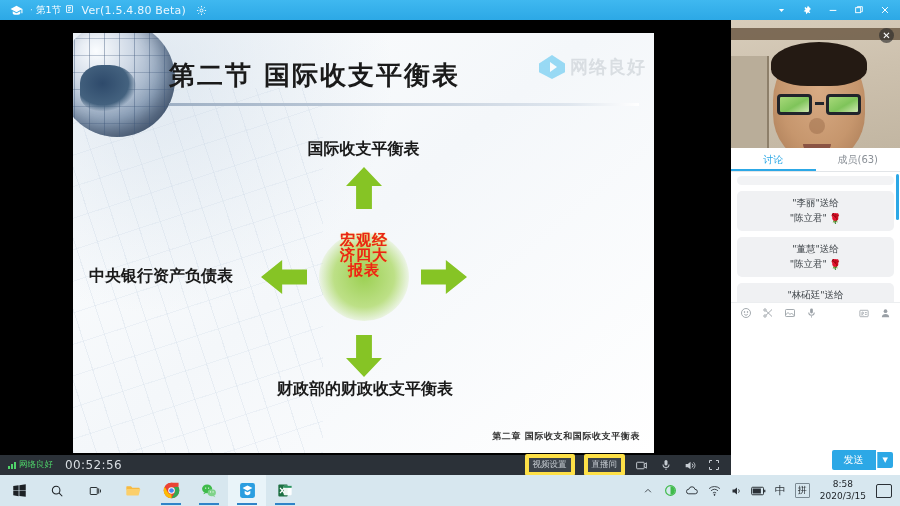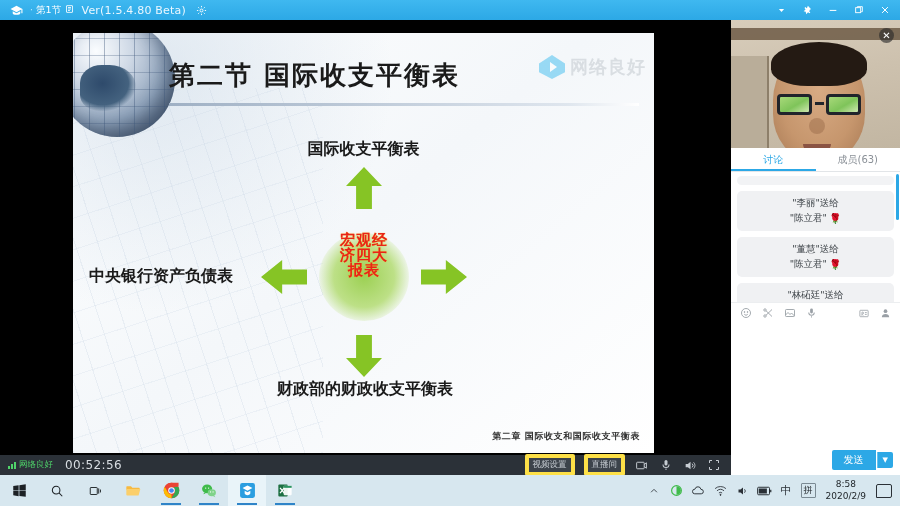--- a/index.html
+++ b/index.html
@@ -610,19 +610,19 @@
         <svg width="16" height="10" viewBox="0 0 24 14">
           <rect x="1" y="1" width="19" height="12" rx="1.6" fill="none" stroke="#2a3036" stroke-width="1.6"></rect>
           <rect x="2.8" y="3" width="13" height="8" fill="#2a3036"></rect>
             <rect x="21" y="5" width="2" height="4" fill="#2a3036"></rect>
         </svg>
       </div>
       <div class="tray-ico" style="font-size:11px;">中</div>
       <div class="ime-box">拼</div>
       <div class="clock">
         <div>8:58</div>
-        <div>2020/2/9</div>
+        <div>2020/3/15</div>
       </div>
       <div class="notif"></div>
     </div>
   </div>
 
 </div>
 
 </body></html>

